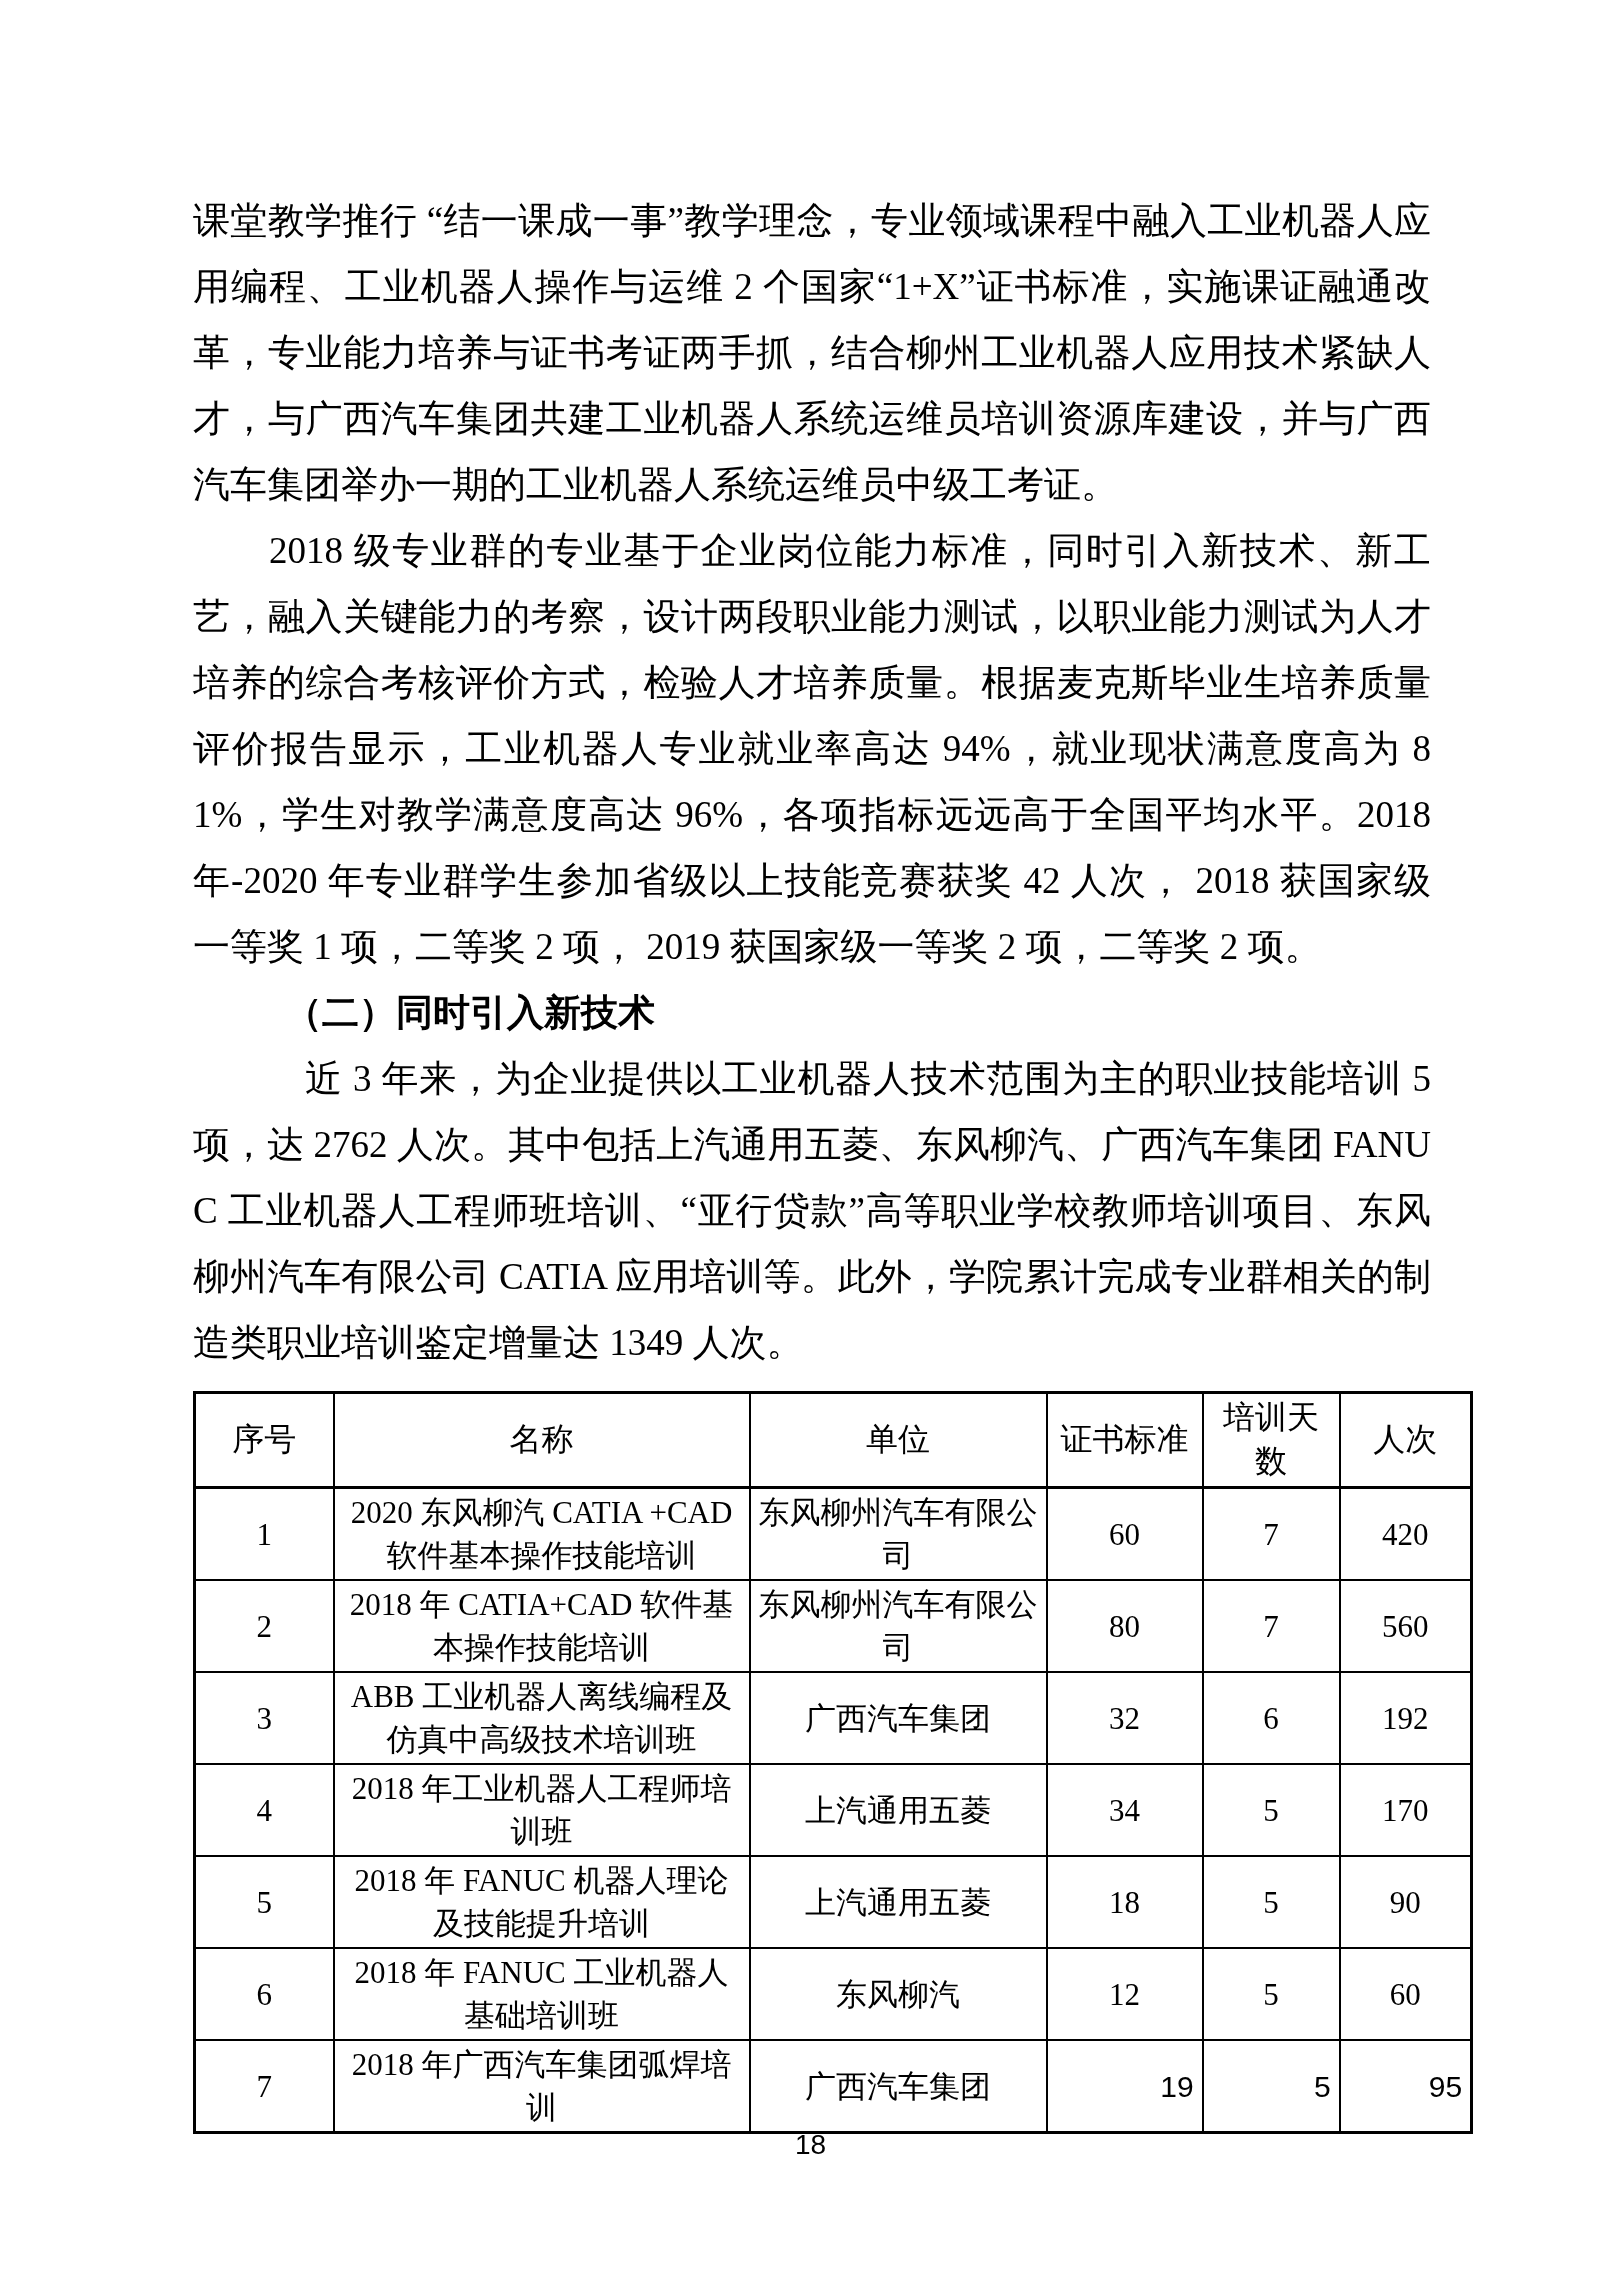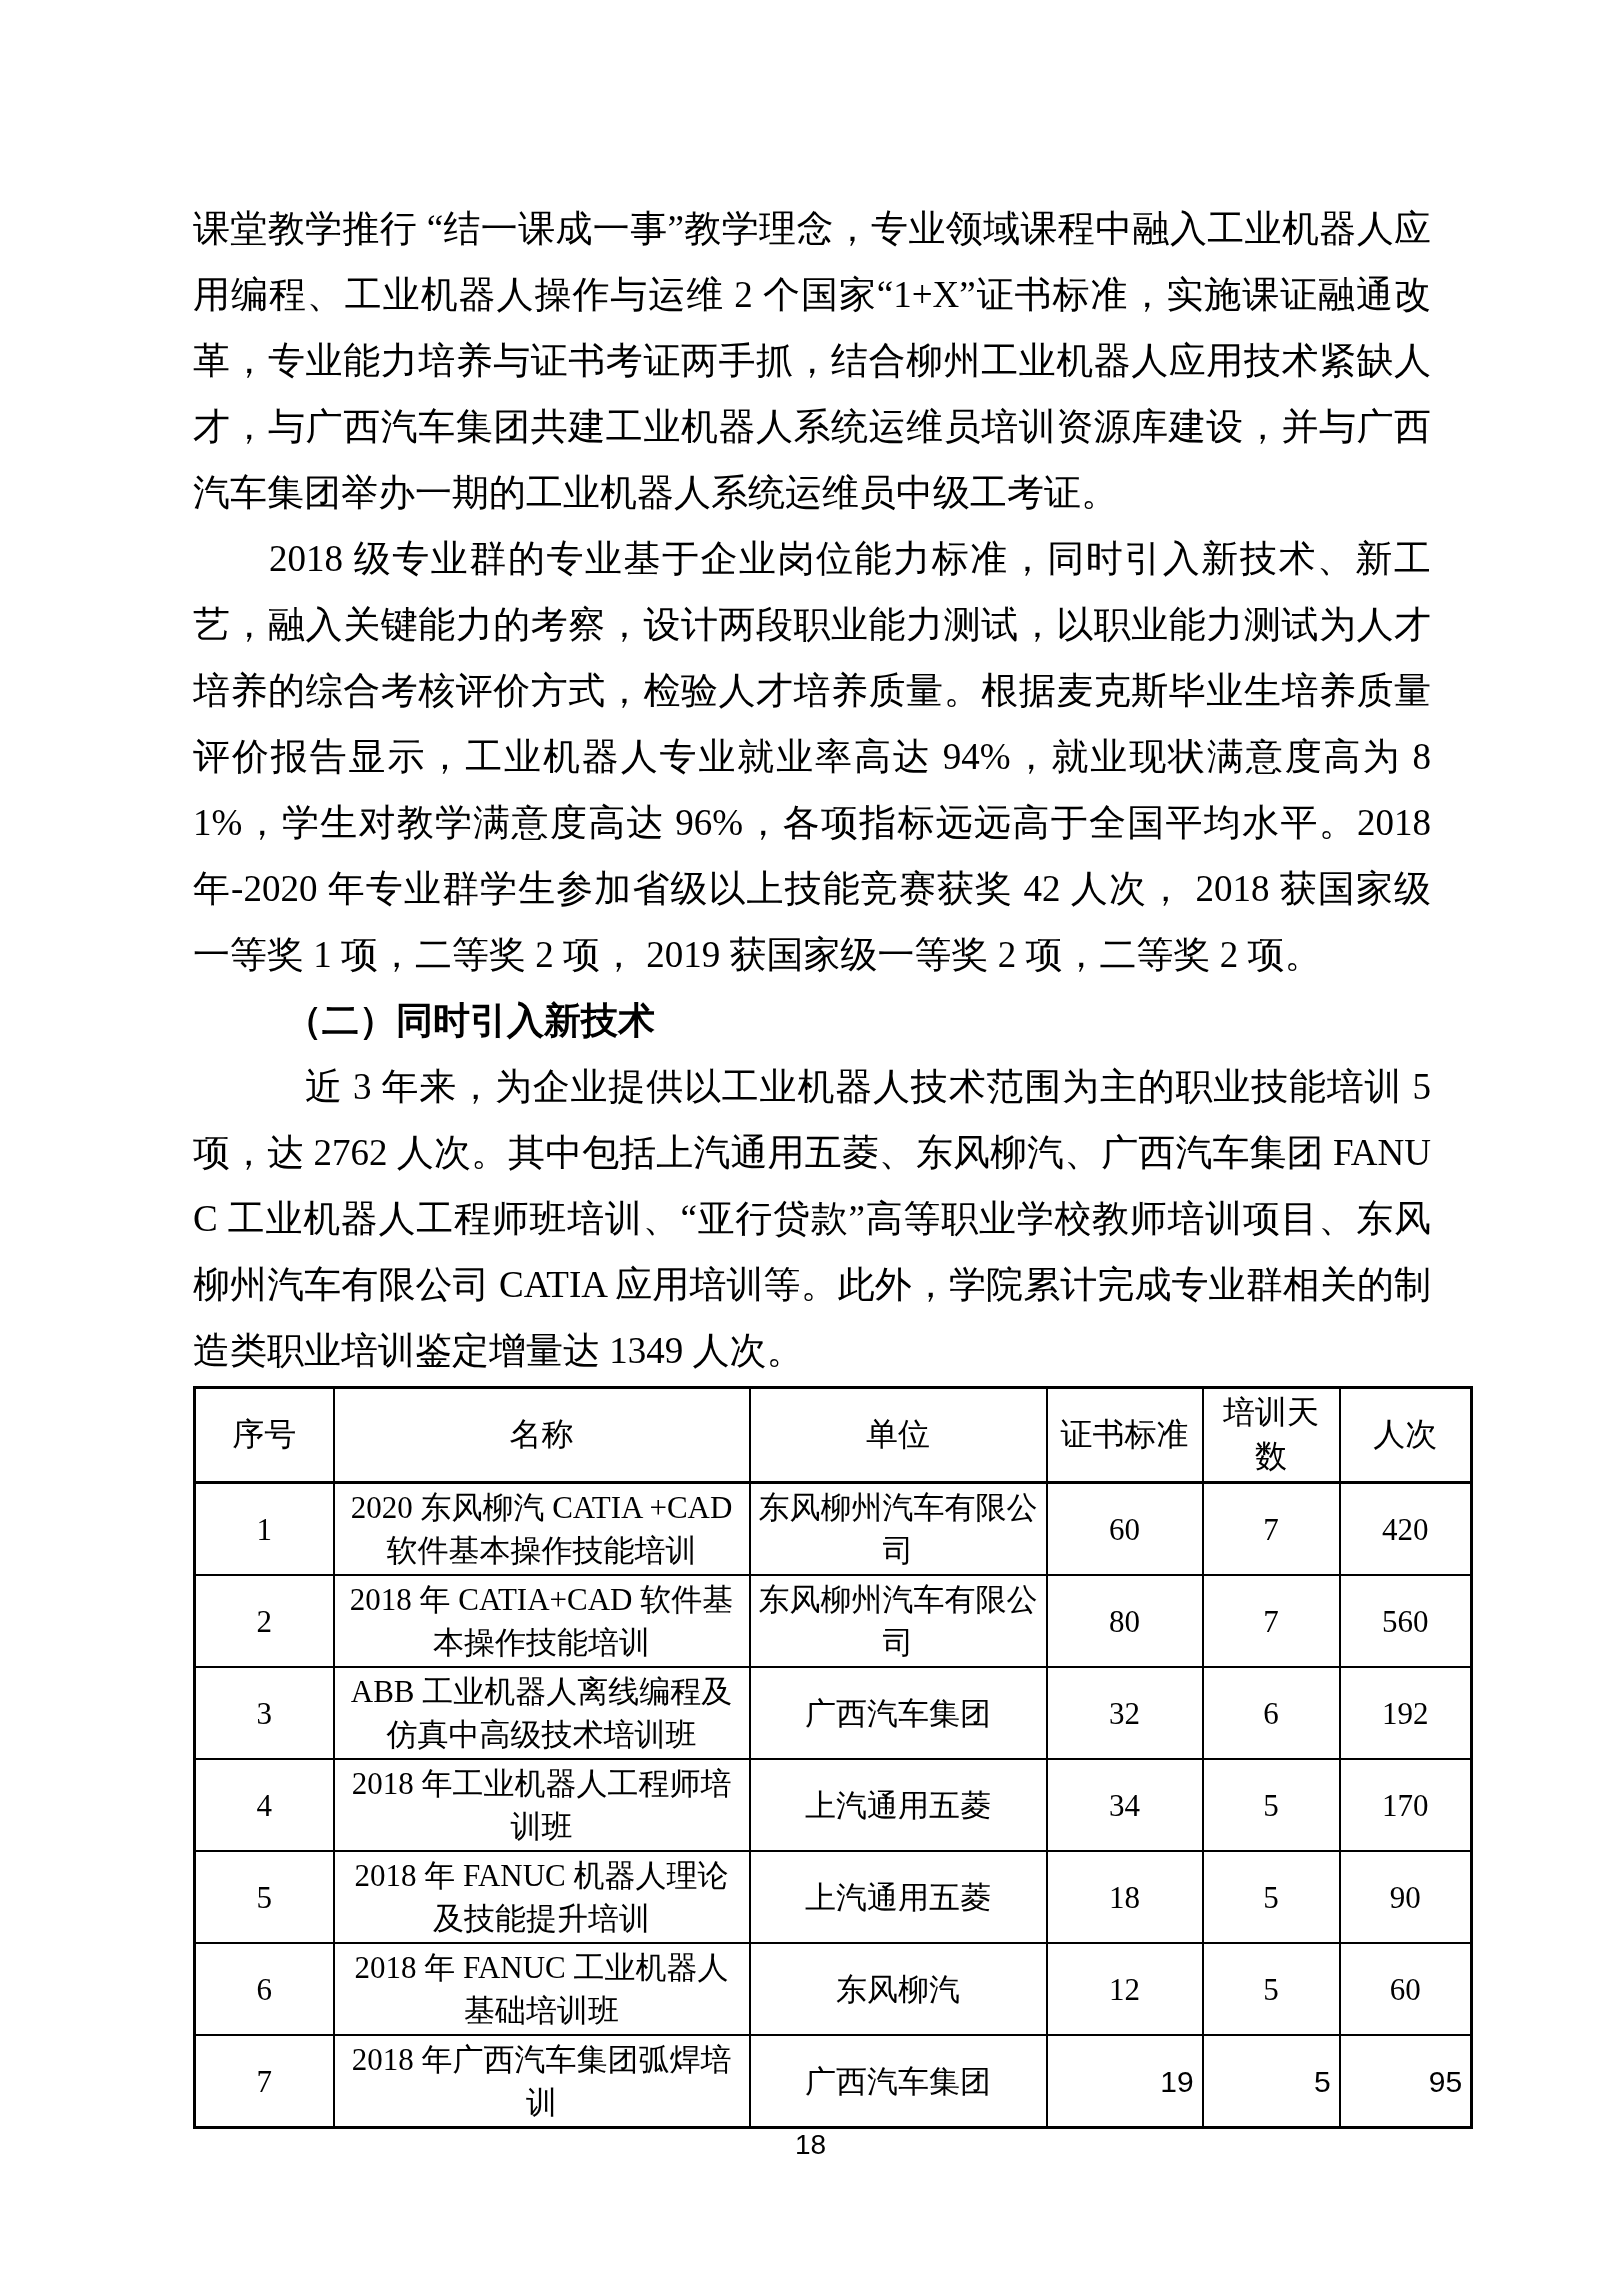--- a/index.html
+++ b/index.html
@@ -7,21 +7,21 @@
     position:relative;
     width:1621px;height:2293px;
     margin:0 auto;
     background:#ffffff;
     color:#000000;
     font-family:"Liberation Serif","DejaVu Serif",serif;
     overflow:hidden;
   }
   .content{
     position:absolute;
-    left:193px;top:196px;
+    left:193px;top:188px;
     width:1277px;
   }
   .body-text{
     margin:0;
     font-size:37px;
     line-height:66px;
     text-align:justify;
     padding-right:39px;
     word-break:break-all;
   }
@@ -32,21 +32,21 @@
     font-size:37px;
     line-height:66px;
     font-weight:bold;
     text-indent:92px;
   }
   table.training{
     table-layout:fixed;
     border-collapse:collapse;
     width:1277px;
     border:3.9px solid #000;
-    margin-top:2px;
+    margin-top:15px;
   }
   table.training th,
   table.training td{
     border:2.9px solid #000;
     text-align:center;
     vertical-align:middle;
     padding:2px 7.8px;
     overflow:hidden;
   }
   table.training thead th{

